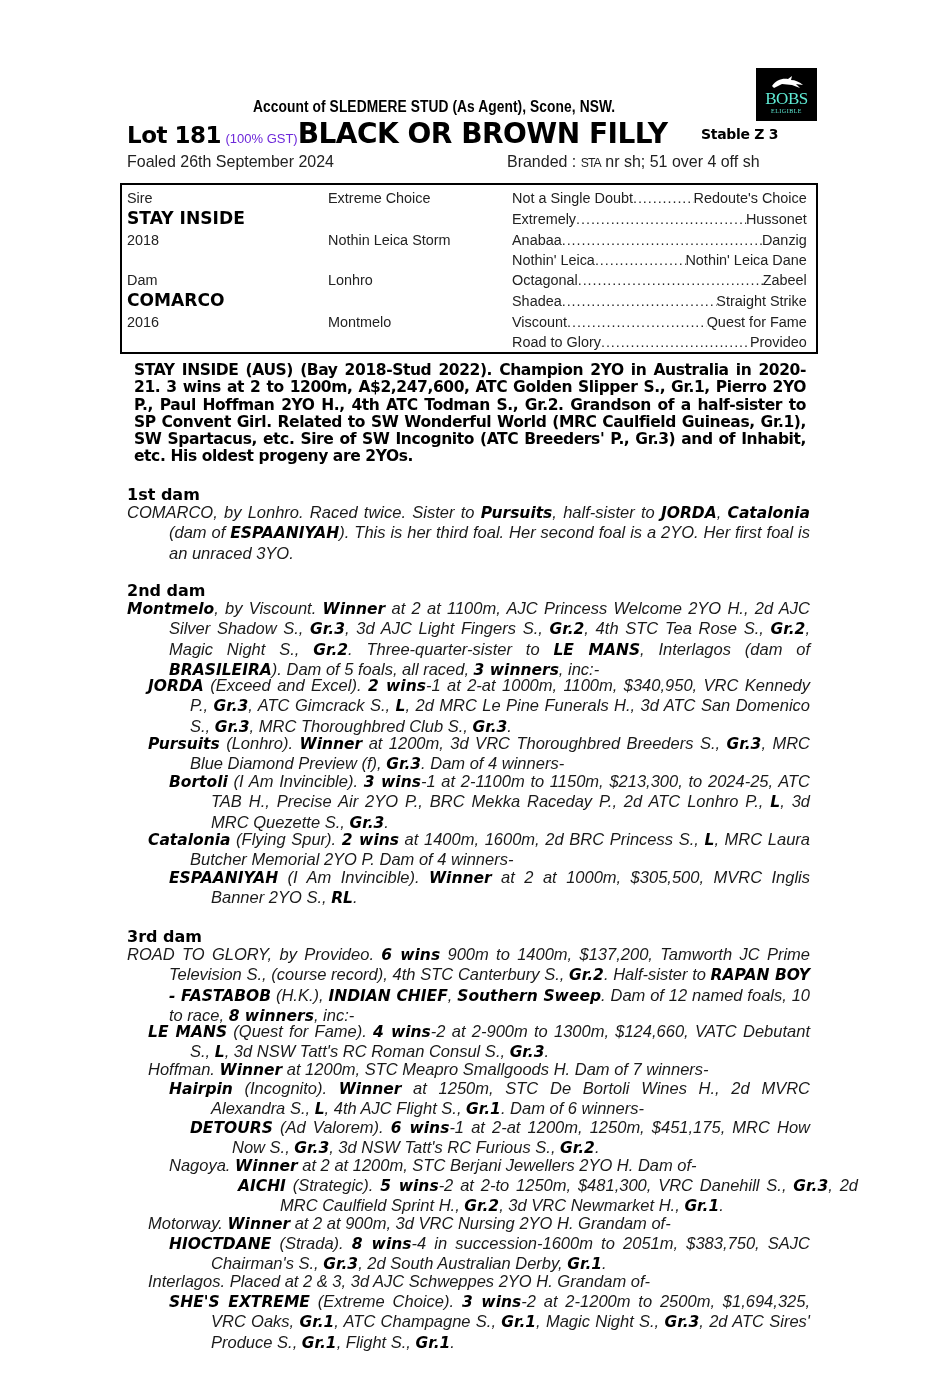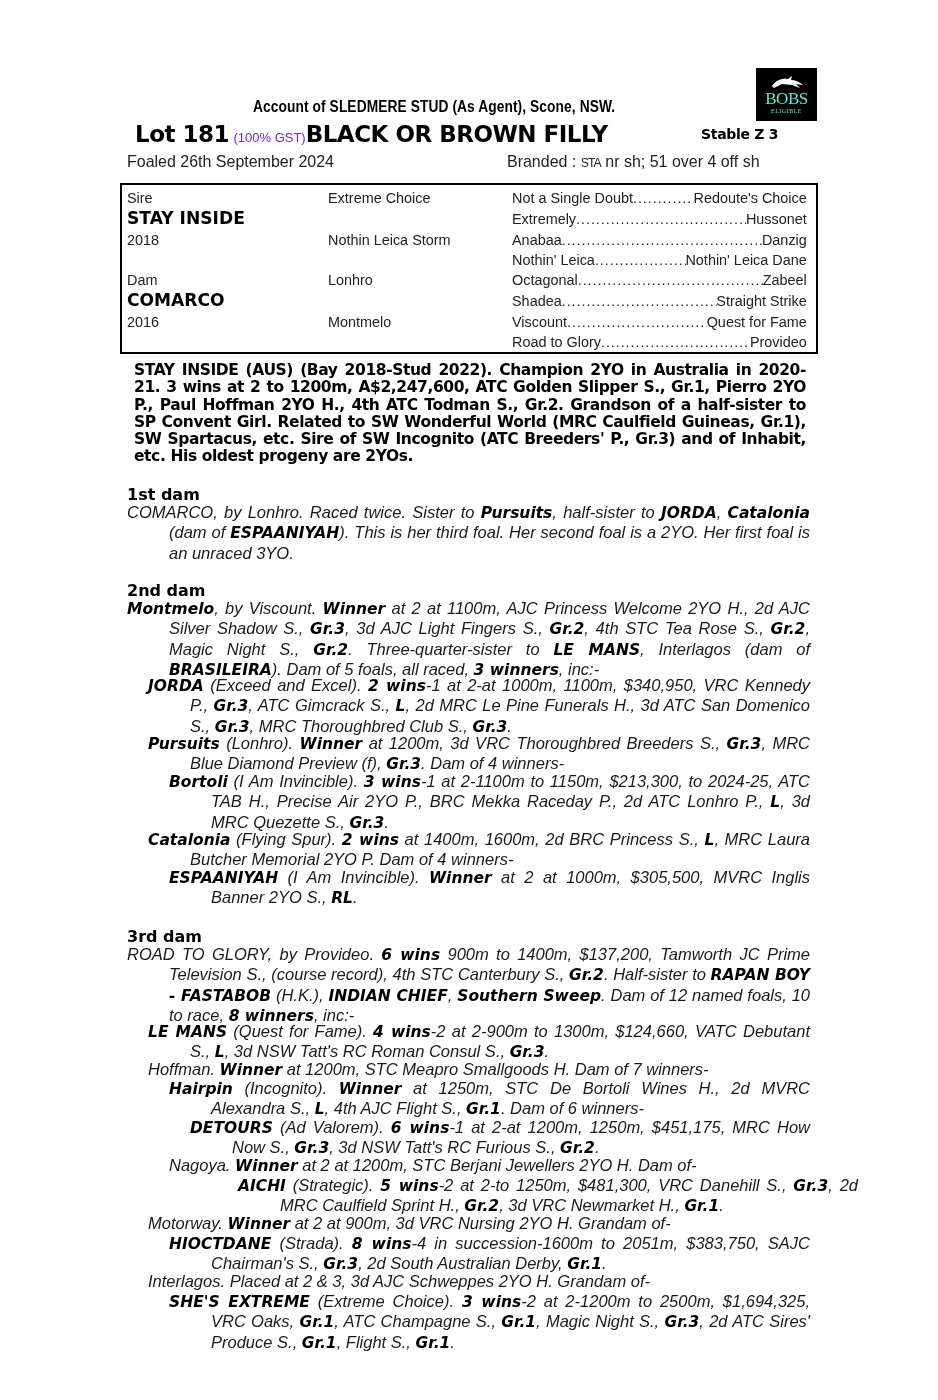--- a/index.html
+++ b/index.html
@@ -6,23 +6,23 @@
   html, body { width: 938px; height: 1400px; background: #ffffff; }
   body { position: relative; color: #000; font-family: "Liberation Sans", sans-serif; overflow: hidden; }
 
   .logo { position: absolute; left: 756px; top: 68px; width: 61px; height: 53px; background: #000; color: #5eead4; text-align: center; }
   .logo svg { position: absolute; left: 14px; top: 6px; }
   .logo .bobs { position: absolute; left: 0; right: 0; top: 22px; font-family: "Liberation Serif", serif; font-size: 17px; letter-spacing: -0.5px; line-height: 17px; }
   .logo .elig { position: absolute; left: 0; right: 0; top: 40px; font-family: "Liberation Serif", serif; font-size: 6px; letter-spacing: 0.5px; }
 
   .account { position: absolute; left: 253px; top: 98px; font-size: 16px; font-weight: bold; transform: scaleX(0.86); transform-origin: left top; letter-spacing: 0.1px; white-space: nowrap; }
   .lotline { position: absolute; left: 127px; top: 121px; white-space: nowrap; line-height: 26px; }
-  .lot { font-size: 23px; font-weight: 900; font-family: "DejaVu Sans", sans-serif; letter-spacing: -0.5px; margin-left: 8px; }
+  .lot { font-size: 23px; font-weight: 900; font-family: "DejaVu Sans", sans-serif; letter-spacing: -0.5px; }
   .gst { font-size: 13px; font-weight: normal; color: #6d28d9; }
-  .colour { font-size: 23px; font-weight: 900; font-family: "DejaVu Sans", sans-serif; letter-spacing: -0.5px; }
+  .colour { font-size: 28px; font-weight: 900; font-family: "DejaVu Sans", sans-serif; letter-spacing: -0.5px; }
   .stable { position: absolute; left: 701px; top: 126px; font-size: 14px; font-weight: 900; font-family: "DejaVu Sans", sans-serif; white-space: nowrap; letter-spacing: -0.3px; }
   .foaled { position: absolute; left: 127px; top: 152px; font-size: 17px; color: #222; white-space: nowrap; transform: scaleX(0.94); transform-origin: left top; }
   .branded { position: absolute; left: 507px; top: 152px; font-size: 17px; color: #222; white-space: nowrap; transform: scaleX(0.94); transform-origin: left top; }
   .brandmark { font-size: 13px; letter-spacing: -1px; }
 
   .pedbox { position: absolute; left: 120px; top: 183px; width: 698px; height: 171px; border: 2px solid #000; }
   .ped { position: absolute; font-size: 15.5px; color: #222; white-space: nowrap; line-height: 20px; transform: scaleX(0.93); transform-origin: left top; }
   .ped.big { font-size: 18px; font-weight: 900; font-family: "DejaVu Sans", sans-serif; color: #000; transform: scaleX(0.95); }
   .g3 { position: absolute; left: 392px; width: 294px; font-size: 15.5px; color: #222; line-height: 20px; display: flex; white-space: nowrap; transform: scaleX(0.93); transform-origin: left top; width: 317px; }
   .g3 .l { flex: 0 0 auto; }

